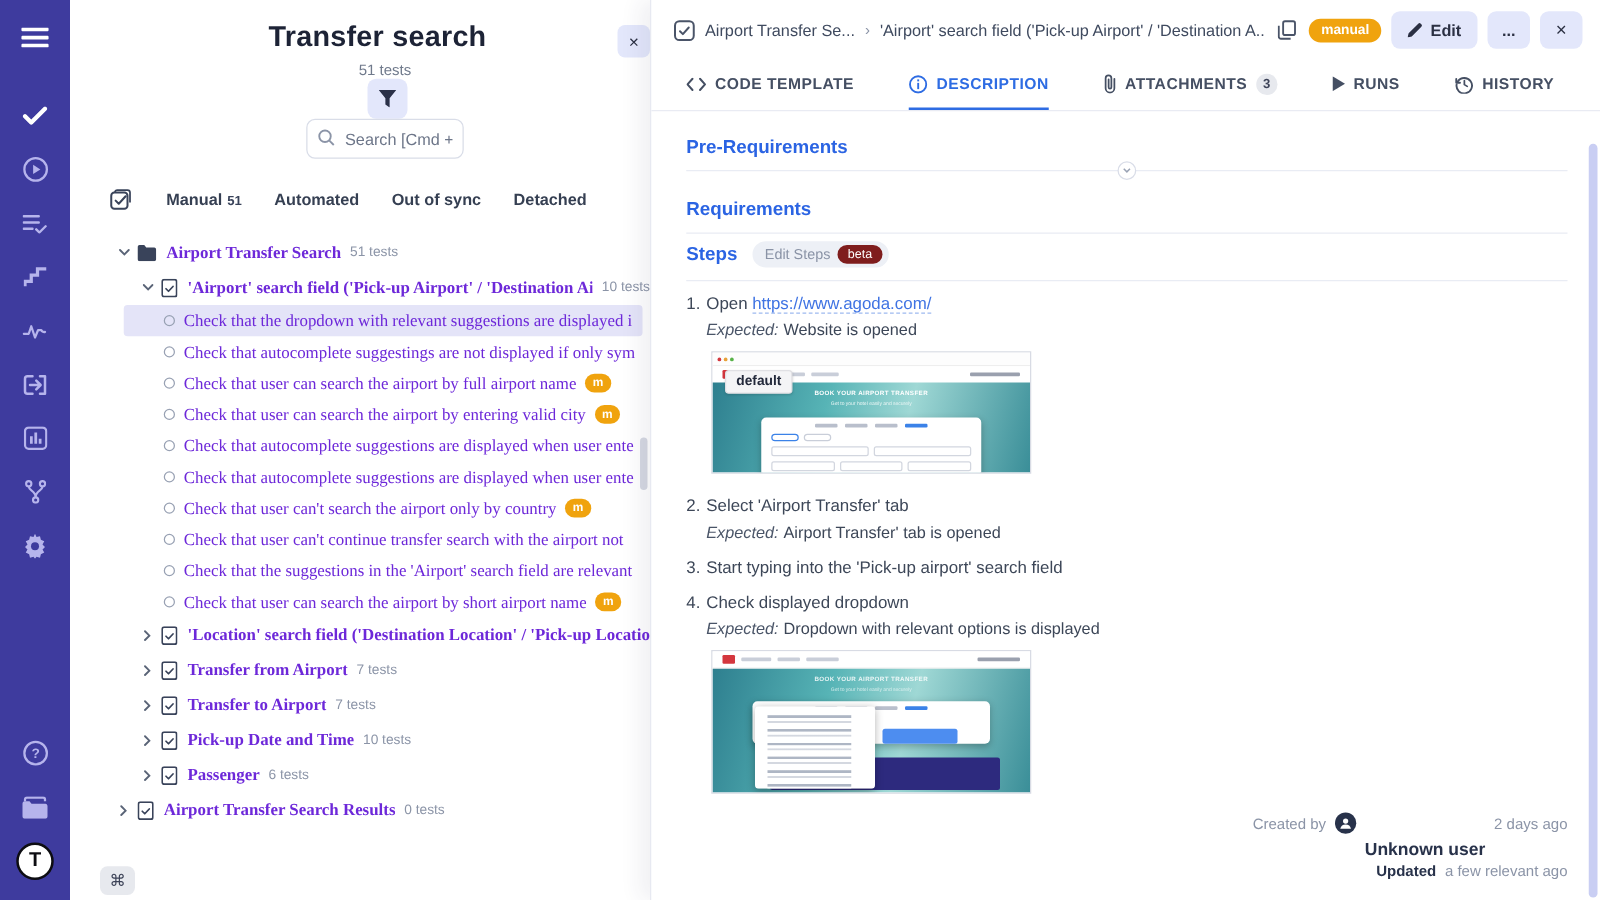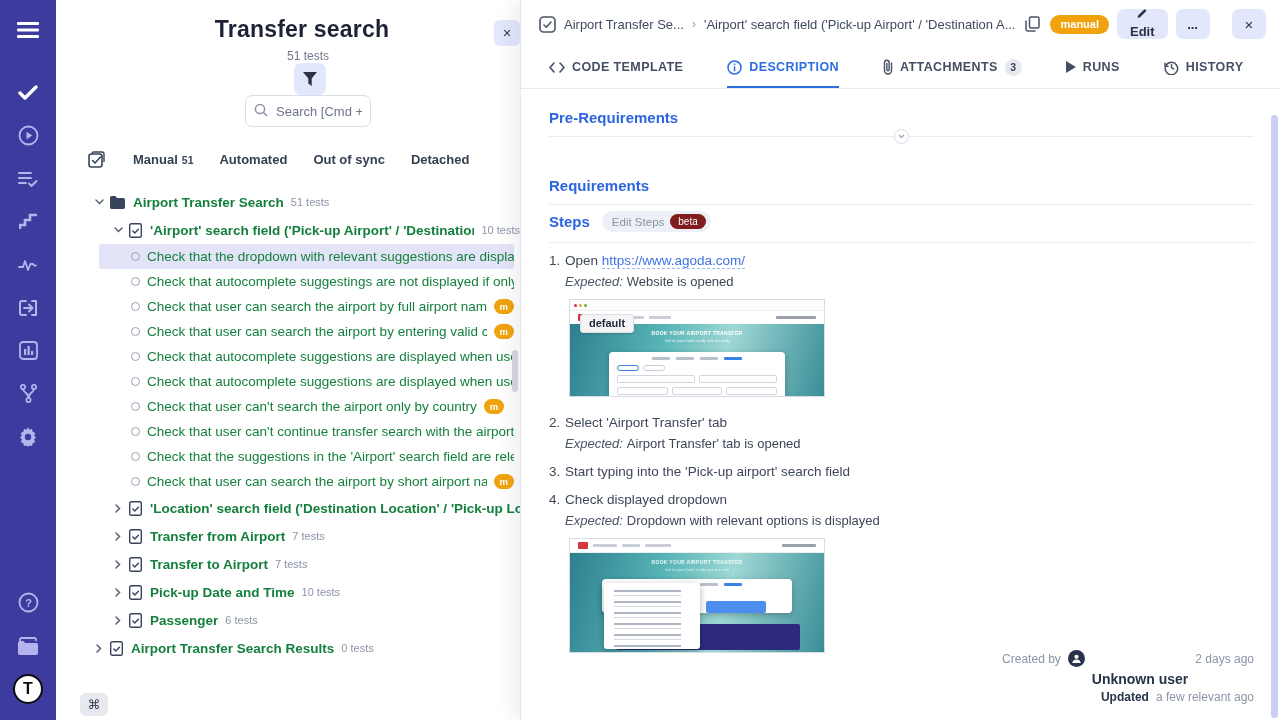--- a/index.html
+++ b/index.html
@@ -27,21 +27,21 @@
   .panel-x { position:absolute; right:0; top:20px; width:26px; height:26px; background:#e3e7fb; border:none; border-radius:6px; font-size:14px; color:#2b3043; cursor:pointer; line-height:1; }
   .tp-tabs { display:flex; align-items:center; gap:26px; padding:14px 0 12px 32px; }
   .tp-tab { font-size:13px; font-weight:bold; color:#353f52; cursor:pointer; display:flex; align-items:baseline; gap:4px; }
   .tp-tab .cnt { font-size:10.5px; font-weight:bold; color:#39435a; }
   .bulk-ic { cursor:pointer; margin-right:2px; display:flex; }
 
   .tree { padding-top:8px; }
   .trow { display:flex; align-items:center; white-space:nowrap; overflow:hidden; cursor:pointer; }
   .trow .chev { width:10px; display:flex; justify-content:center; margin-right:6px; flex-shrink:0; }
   .trow .ticon { margin-right:8px; flex-shrink:0; display:flex; }
-  .trow .lbl { font-size:13.5px; color:#15803d; overflow:hidden; }
+  .trow .lbl { font-size:13.5px; color:#6d28d9; overflow:hidden;font-family:Liberation Serif, serif; }
   .trow .meta { font-size:11px; color:#8b94a7; margin-left:7px; flex-shrink:0; }
   .trow.folder { height:28px; padding-left:38px; }
   .trow.folder .lbl { font-weight:bold; }
   .trow.suite { height:28px; padding-left:57px; }
   .trow.suite .lbl { font-weight:bold; }
   .trow.suite0 { height:28px; padding-left:38px; }
   .trow.suite0 .lbl { font-weight:bold; }
   .trow.test { height:25px; margin-left:43px; margin-right:6px; padding-left:32px; border-radius:3px; }
   .trow.test.selected { background:#e4e4f8; }
   .circ { width:9px; height:9px; border:1.4px solid #98a1b3; border-radius:50%; margin-right:7px; flex-shrink:0; }
@@ -49,21 +49,21 @@
   .tree-scroll { position:absolute; right:2px; top:350px; width:6px; height:42px; background:#d6d9e2; border-radius:3px; }
   .cmd-btn { position:absolute; left:24px; bottom:4px; width:28px; height:23px; background:#e7e9ee; border:none; border-radius:6px; color:#3c4257; font-size:13px; cursor:pointer; }
 
   
   .detail { flex:1; height:720px; background:#fff; border-left:1px solid #e7e9f1; box-shadow:-8px 0 16px rgba(40,40,90,.07); position:relative; overflow:hidden; }
   .d-head { height:48px; display:flex; align-items:center; padding:0 14px 0 18px; gap:8px; }
   .crumb { display:flex; align-items:center; gap:8px; font-size:13px; color:#3f4a5f; white-space:nowrap; overflow:hidden; }
   .crumb .sep { color:#8b94a7; font-size:12px; }
   .copy-btn { background:none; border:none; cursor:pointer; display:flex; padding:2px; }
   .badge-manual { background:#f0a30e; color:#fff; font-size:11px; font-weight:bold; border-radius:10px; padding:3px 10px 4px; flex-shrink:0; }
-  .hbtn { background:#e3e7fb; border:none; border-radius:7px; height:30px; display:flex; align-items:center; gap:6px; font-size:13px; font-weight:bold; color:#2b3043; padding:0 13px; cursor:pointer; flex-shrink:0; font-family:inherit;flex-direction:column; }
+  .hbtn { background:#e3e7fb; border:none; border-radius:7px; height:30px; display:flex; align-items:center; gap:6px; font-size:13px; font-weight:bold; color:#2b3043; padding:0 13px; cursor:pointer; flex-shrink:0; font-family:inherit; }
   .hbtn.sq { width:34px; justify-content:center; padding:0; }
   .d-head .push { margin-left:auto; }
 
   .d-tabs { display:flex; align-items:center; gap:44px; padding:0 28px; height:41px; border-bottom:1px solid #e9ebf3; }
   .dtab { height:100%; display:flex; align-items:center; gap:7px; font-size:12.5px; font-weight:bold; letter-spacing:.4px; color:#454f63; cursor:pointer; border-bottom:2px solid transparent; }
   .dtab.active { color:#2e6ce3; border-bottom-color:#2e6ce3; }
   .dtab .tcnt { background:#e7e9ee; color:#3c4257; font-size:10.5px; width:17px; height:17px; border-radius:50%; display:flex; align-items:center; justify-content:center; letter-spacing:0; }
 
   .d-body { padding:12px 26px 0 28px; height:631px; overflow:hidden; position:relative; }
   .sec-h { color:#2b64e3; font-size:15px; font-weight:bold; margin-top:8px; }
@@ -500,21 +500,21 @@
     <h2 class="sec-h">Pre-Requirements</h2>
     <hr class="divider"><span></span>
     <div style="position:relative;height:0;">
         <span class="toggle" style="position:absolute;left:50%;top:-14px;width:15px;height:15px;margin-left:-8px;background:#fff;border:1px solid #d9dde8;border-radius:50%;display:flex;align-items:center;justify-content:center;">
           <svg width="7" height="5" viewBox="0 0 7 5">
             <path d="M1 1l2.5 2.5L6 1" stroke="#9aa3b5" stroke-width="1.2" fill="none"></path>
           </svg>
         </span>
       </div>
 
-    <h2 class="sec-h" style="margin-top:40px;">Requirements</h2>
+    <h2 class="sec-h" style="margin-top:22px;">Requirements</h2>
     <hr class="divider">
 
     <div style="display:flex;align-items:center;margin-top:2px;">
       <h2 class="sec-h" style="margin-top:0;">Steps</h2>
       <button class="chip">
           <span>Edit Steps</span>
           <span class="beta">beta</span>
         </button>
     </div>
     <hr class="divider">

